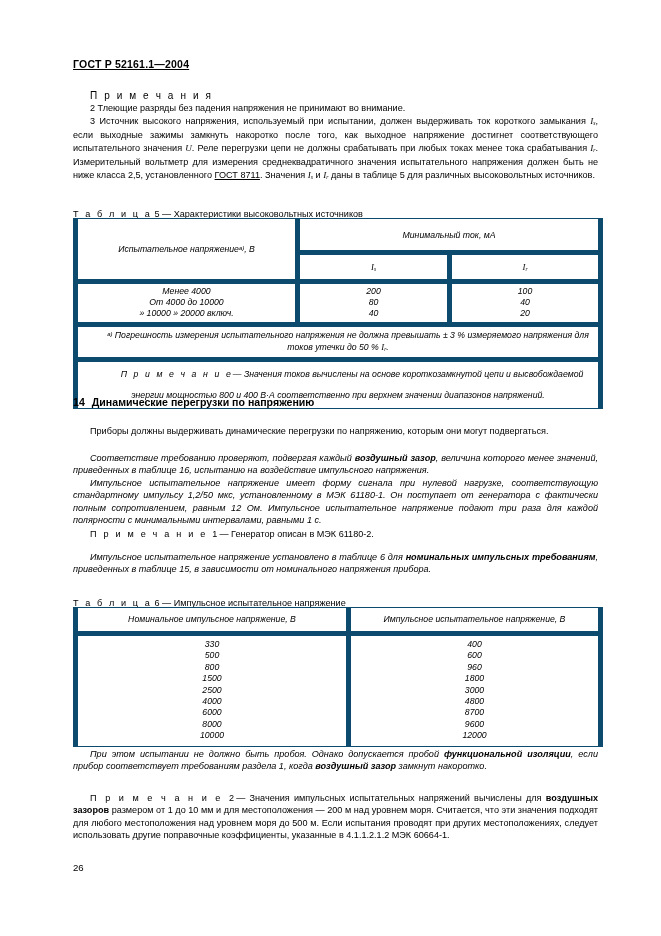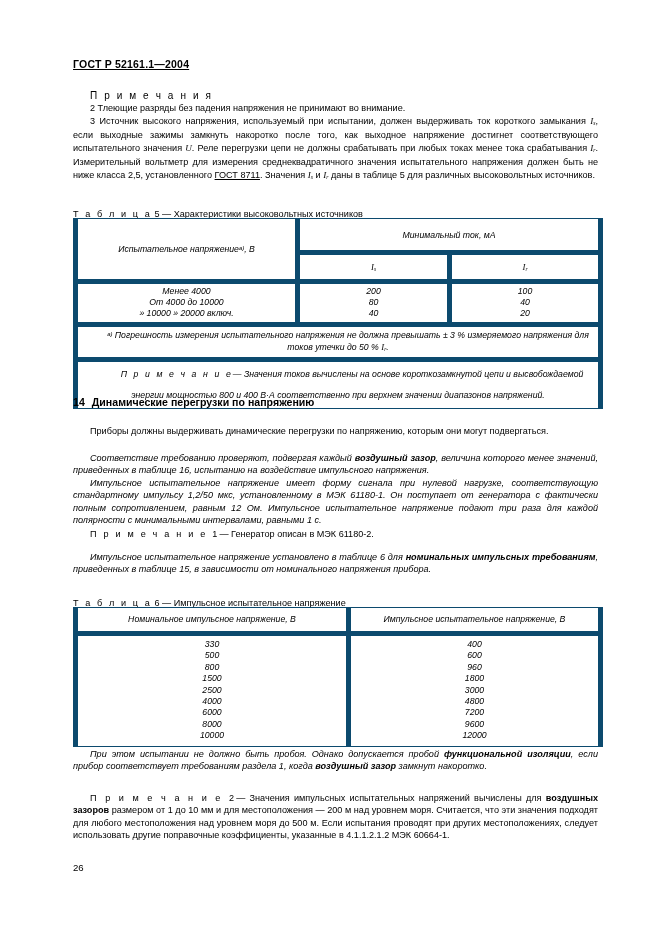--- a/index.html
+++ b/index.html
@@ -304,21 +304,21 @@
             <div>8000</div>
             <div>10000</div>
           </td>
           <td class="stack outer-bot">
             <div>400</div>
             <div>600</div>
             <div>960</div>
             <div>1800</div>
             <div>3000</div>
             <div>4800</div>
-            <div>7200</div>
+            <div>8700</div>
             <div>9600</div>
             <div>12000</div>
           </td>
         </tr>
       </tbody>
     </table>
   </div>
 
   <div class="blk" style="top:748px;">
     <p class="para ital indent">

